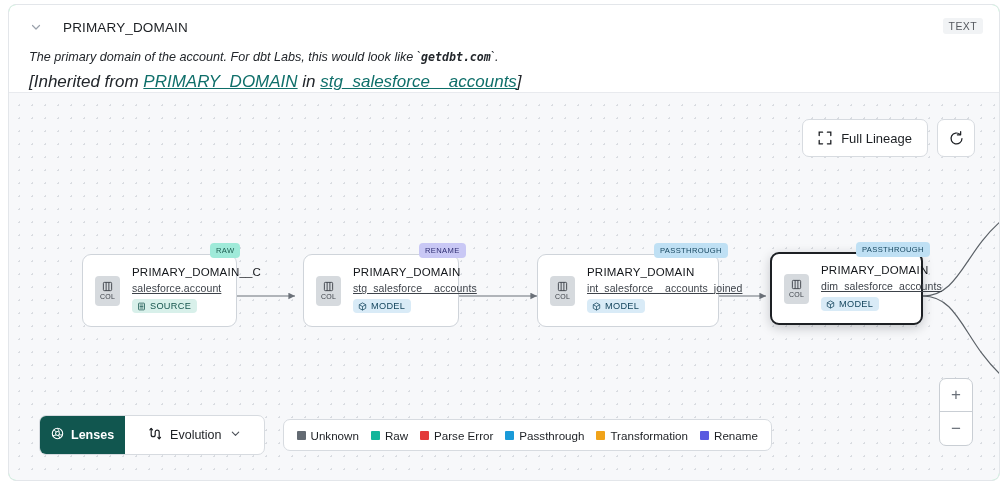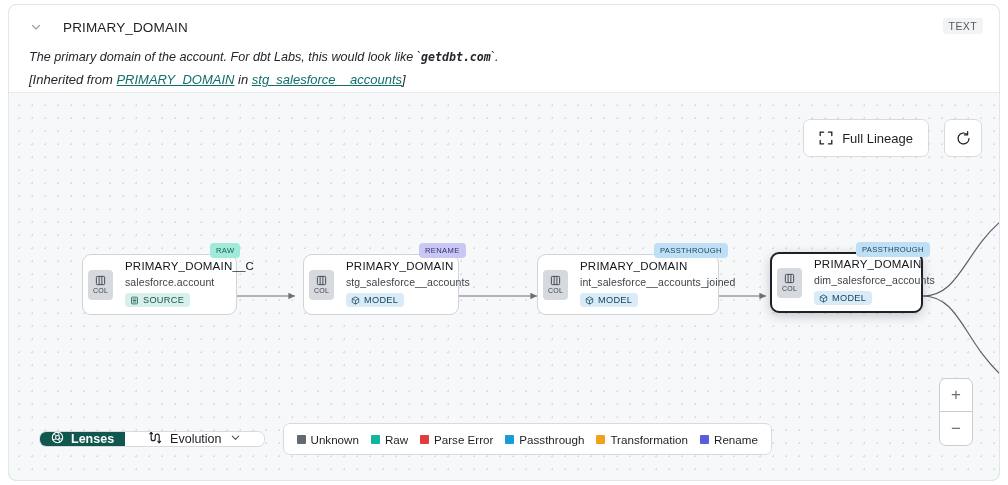--- a/index.html
+++ b/index.html
@@ -60,21 +60,21 @@
     white-space: nowrap;
   }
   .desc .code {
     font-family: "DejaVu Sans Mono", monospace;
     font-style: italic;
     font-weight: bold;
     font-size: 11.6px;
   }
   .inherit {
     font-style: italic;
-    font-size: 13px;
+    font-size: 17px;
     color: #22262b;
     margin-top: 8px;
     white-space: nowrap;
   }
   .inherit a {
     color: #0f6f6a;
     text-decoration: underline;
     font-style: italic;
     cursor: pointer;
   }
@@ -86,21 +86,21 @@
     width: 992px; height: 390px;
     background-color: #f7f8fa;
     background-image: radial-gradient(#d9dce1 1px, transparent 1px);
     background-size: 13px 13px;
     background-position: 4px 6px;
     border-top: 1px solid #e8eaee;
     overflow: hidden;
   }
 
   
-  .ctrls { position: absolute; right: 19px; top: 26px; display: flex; gap: 15px; text-align: right; }
+  .ctrls { position: absolute; right: 26px; top: 26px; display: flex; gap: 9px; text-align: right; }
   .btn-lineage {
     display: flex; align-items: center; gap: 9px;
     height: 38px; padding: 0 15px;
     background: #ffffff;
     border: 1px solid #d7dbe0;
     border-radius: 7px;
     font-size: 13px; color: #1c1f23;
     cursor: pointer;
   }
   .btn-icon {
@@ -124,43 +124,43 @@
   }
   .zoomctl div {
     height: 33px; display: flex; align-items: center; justify-content: center;
     color: #6a7079; font-size: 17px; cursor: pointer;
   }
   .zoomctl div:first-child { border-bottom: 1px solid #c9ced4; }
 
   
   .node {
     position: absolute;
-    height: 61px;
+    height: 73px;
     background: #ffffff;
     border: 1px solid #cfd4da;
     border-radius: 9px;
     display: flex; align-items: center;
-    padding-left: 5px;
+    padding-left: 12px;
   }
   .node.sel {
     border: 2px solid #1d2024;
     box-shadow: 0 3px 11px rgba(20,24,30,.22);
   }
   .colbox {
     width: 25px; height: 30px;
     background: #d6dade;
     border-radius: 4px;
     display: flex; flex-direction: column; align-items: center; justify-content: center;
     gap: 1px; flex: none;
   }
   .colbox svg { display: block; }
   .colbox span { font-size: 7px; color: #3c4148; letter-spacing: .2px; }
   .ninfo { margin-left: 12px; }
   .ntitle { font-size: 11.5px; color: #14171b; letter-spacing: .2px; }
-  .nsub { font-size: 10.5px; color: #3e434a; margin-top: 4px; letter-spacing: .1px; }
+  .nsub { font-size: 10.5px; color: #3e434a; margin-top: 4px; letter-spacing: .1px; text-decoration: underline; }
   .ntag {
     display: inline-flex; align-items: center; gap: 4px;
     margin-top: 5px;
     padding: 2px 6px 2px 5px;
     border-radius: 4px;
     font-size: 9.2px; letter-spacing: .3px;
   }
   .ntag svg { display: block; }
   .tag-source { background: #d8f0ea; color: #15544c; }
   .tag-model  { background: #d9ebf7; color: #14455e; }
@@ -176,21 +176,21 @@
   .pill-raw  { background: #9fead9; color: #1b5b4f; }
   .pill-ren  { background: #c9c8f5; color: #2e2d72; }
   .pill-pass { background: #bfe0f4; color: #15455e; }
 
   svg.edges { position: absolute; left: 0; top: 0; width: 992px; height: 390px; }
 
   
   .bottom { position: absolute; left: 30px; bottom: 27px; display: flex; gap: 18px; align-items: center; }
   .seg {
     display: flex; align-items: center;
-    height: 16px;
+    height: 40px;
     border: 1px solid #d7dbe0;
     border-radius: 7px;
     background: #ffffff;
     overflow: hidden;
   }
   .seg-lens {
     display: flex; align-items: center; gap: 7px;
     background: #11564f; color: #ffffff;
     height: 100%; padding: 0 11px;
     font-size: 12.5px; font-weight: bold;

